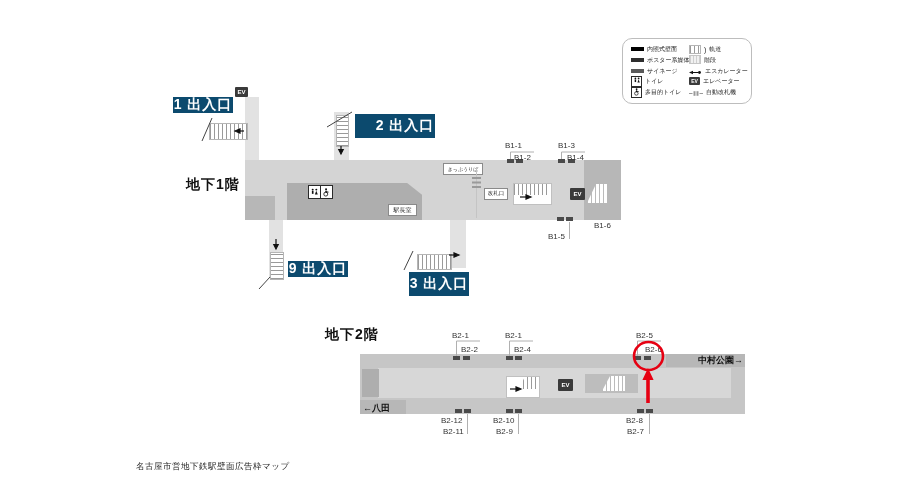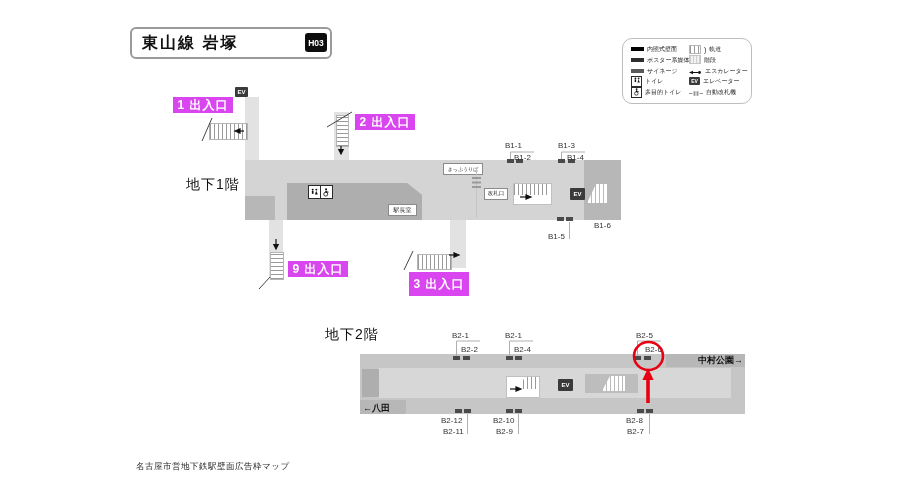--- a/index.html
+++ b/index.html
@@ -23,41 +23,37 @@
   .hatch-lt{background:repeating-linear-gradient(90deg,#cfcfcf 0 1px,#f1f1f1 1px 3px);border:1px solid #c5c5c5;}
   .ev{background:#3a3a3a;color:#fff;font-weight:bold;display:flex;align-items:center;justify-content:center;
       border-radius:1px;font-size:6px;line-height:1;}
   
   .corridor{background:#d4d4d4;}
   .b2outer{background:#c6c6c6;}
   .b2inner{background:#d7d7d7;}
   .block{background:#aeaeae;}
   .block2{background:#b7b7b7;}
   .exitway{background:#e2e2e2;}
-  .black-label{background:#d946ef;color:#fff;font-weight:bold;font-size:12px;display:flex;align-items:center;
+  .black-label{background:#0c4a6e;color:#fff;font-weight:bold;font-size:14px;display:flex;align-items:center;
                justify-content:center;letter-spacing:1px;white-space:nowrap;}
   .tagbox{background:#fff;border:1px solid #8a8a8a;color:#222;display:flex;align-items:center;justify-content:center;
           white-space:nowrap;line-height:1;}
-  .floor-label{font-size:14px;font-weight:normal;letter-spacing:1px;}
+  .floor-label{font-size:14px;font-weight:bold;letter-spacing:1px;}
   .dir-label{font-size:9px;font-weight:bold;white-space:nowrap;}
   .ad-mark{width:7px;height:4px;background:#4a4a4a;}
   .ad-label{font-size:8px;color:#333;white-space:nowrap;line-height:1;}
   .iconbox{background:#fff;border:1px solid #2a2a2a;display:flex;align-items:center;justify-content:center;}
   .footer-text{font-size:8.5px;color:#222;letter-spacing:0.5px;}
   svg.overlay{position:absolute;left:0;top:0;pointer-events:none;}
 </style>
 </head>
 <body>
 
 <div class="canvas">
 
-  <div class="abs title-box">
-    <span class="title-text">東山線 岩塚</span>
-    <span class="code-badge">H03</span>
-  </div>
 
   <div class="abs legend-box">
     <div class="legend-col" style="left:8px;">
       <div class="legend-row">
         <span class="bar" style="background:#000;"></span>
         <span class="legend-label">内照式壁面</span>
       </div>
       <div class="legend-row">
         <span class="bar" style="background:#2e2e2e;"></span>
         <span class="legend-label">ポスター系媒体</span>
@@ -129,21 +125,21 @@
 
   <div class="abs floor-label" style="left:186px;top:176px;">地下1階</div>
 
   <div class="abs ev" style="left:235px;top:87px;width:13px;height:10px;">EV</div>
   <div class="abs exitway" style="left:245px;top:97px;width:14px;height:64px;"></div>
   <div class="abs hatch-v" style="left:209px;top:123px;width:37px;height:15px;"></div>
   <div class="abs black-label" style="left:173px;top:97px;width:60px;height:16px;">1 出入口</div>
 
   <div class="abs exitway" style="left:334px;top:112px;width:15px;height:49px;"></div>
   <div class="abs hatch-h" style="left:336px;top:115px;width:11px;height:30px;"></div>
-  <div class="abs black-label" style="left:355px;top:114px;width:60px;height:16px;">2 出入口</div>
+  <div class="abs black-label" style="left:355px;top:114px;width:60px;height:24px;padding-left:20px;">2 出入口</div>
 
   <div class="abs corridor" style="left:245px;top:160px;width:376px;height:60px;"></div>
   <div class="abs block2" style="left:245px;top:196px;width:30px;height:24px;"></div>
   <div class="abs block2" style="left:584px;top:160px;width:37px;height:60px;"></div>
   <div class="abs block" style="left:287px;top:183px;width:135px;height:37px;clip-path:polygon(0 0,89% 0,100% 32%,100% 100%,0 100%);"></div>
 
   <div class="abs iconbox" style="left:308px;top:185px;width:11px;height:12px;">
     <svg width="9" height="9" viewBox="0 0 10 10" fill="#111">
       <circle cx="3" cy="1.8" r="1.1"></circle>
         <rect x="2.1" y="3.1" width="1.8" height="3.4"></rect>

